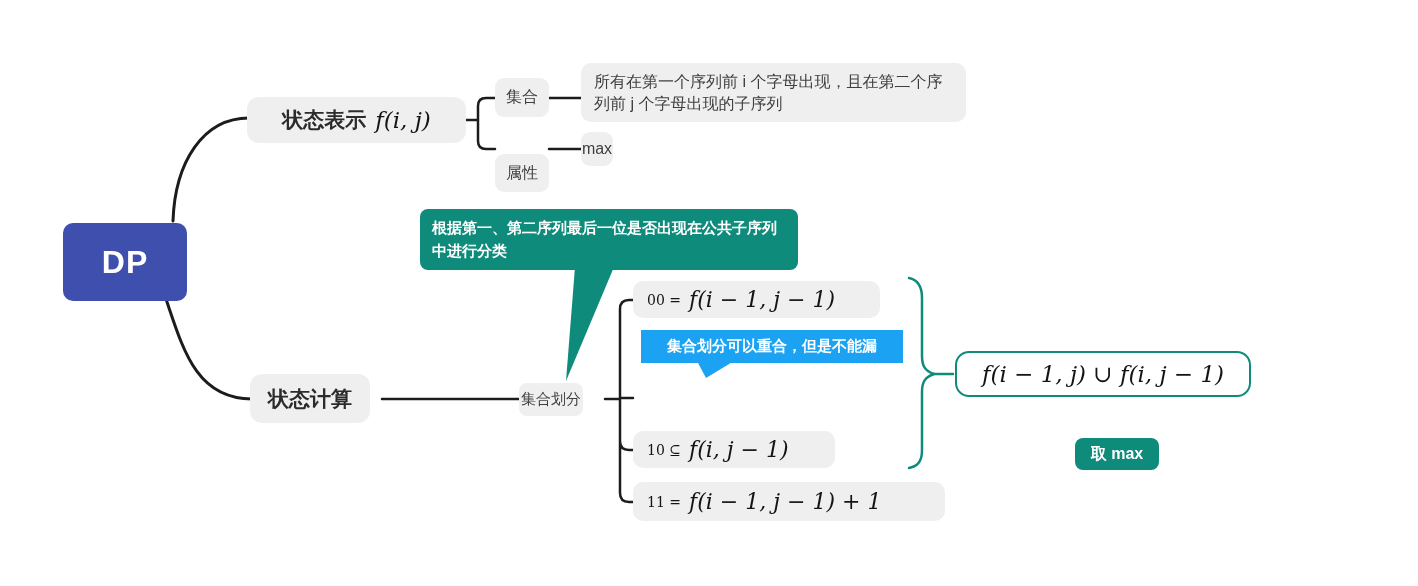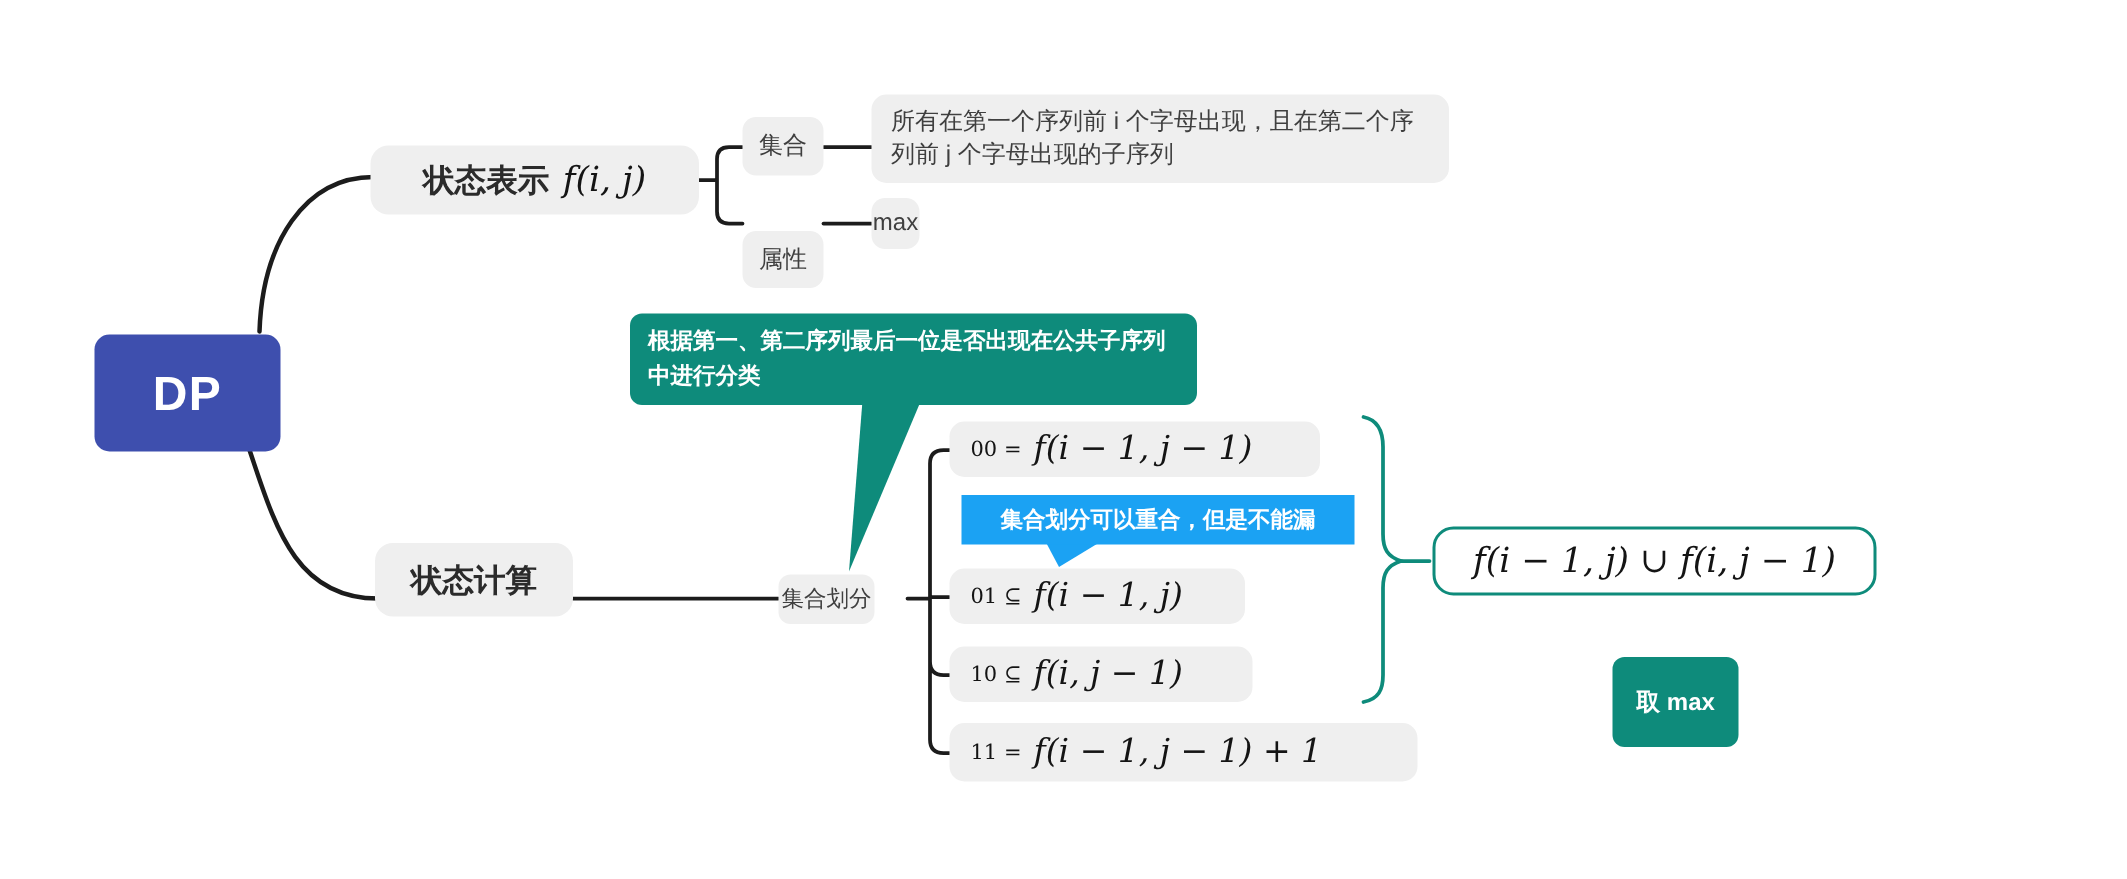--- a/index.html
+++ b/index.html
@@ -13,21 +13,21 @@
   .root-node{
     left:63px;top:223px;width:124px;height:78px;background:#3E4FAE;border-radius:10px;
     color:#ffffff;font-size:32px;font-weight:bold;display:flex;align-items:center;justify-content:center;
     letter-spacing:1px;
   }
   .topic{
     background:#EFEFEF;border-radius:12px;color:#2b2b2b;
     display:flex;align-items:center;justify-content:center;
   }
   .repr-node{left:247px;top:97px;width:219px;height:46px;gap:9px;}
-  .calc-node{left:250px;top:362px;width:132px;height:49px;}
+  .calc-node{left:250px;top:374px;width:120px;height:49px;}
   .zh-bold{font-weight:bold;font-size:21px;color:#2b2b2b;}
   .mi{font-family:"DejaVu Serif", serif;font-style:italic;color:#141414;}
   .mn{font-family:"DejaVu Serif", serif;font-style:normal;color:#141414;margin-right:8px;}
   .repr-node .mi{font-size:23px;}
 
   .small-node{
     background:#EFEFEF;border-radius:9px;color:#3f3f3f;font-size:16px;
     display:flex;align-items:center;justify-content:center;
   }
   .set-node{left:495px;top:78px;width:54px;height:39px;}
@@ -58,21 +58,21 @@
     left:641px;top:330px;width:262px;height:33px;background:#1BA2F3;border-radius:0;color:#ffffff;
     font-size:15px;font-weight:bold;display:flex;align-items:center;justify-content:center;
   }
   .union-node{
     left:955px;top:351px;width:296px;height:46px;background:#ffffff;
     border:2.5px solid #0E8B7B;border-radius:14px;
     display:flex;align-items:center;justify-content:center;
   }
   .union-node .mi{font-size:23px;}
   .takemax-node{
-    left:1075px;top:438px;width:84px;height:60px;background:#0E8B7B;border-radius:8px;
+    left:1075px;top:438px;width:84px;height:32px;background:#0E8B7B;border-radius:8px;
     color:#ffffff;font-size:16px;font-weight:bold;display:flex;align-items:center;justify-content:center;
   }
 </style>
 </head>
 <body>
 
 <div class="canvas">
 
   <svg class="links" width="1418" height="586" viewBox="0 0 1418 586">
 
@@ -112,24 +112,20 @@
   <div class="node topic calc-node">
     <span class="zh-bold">状态计算</span>
   </div>
 
   <div class="node small-node partition-node">集合划分</div>
 
   <div class="node leaf case0">
     <span class="mn">00 =</span>
     <span class="mi">f(i − 1, j − 1)</span>
   </div>
-  <div class="node leaf case1">
-    <span class="mn">01 ⊆</span>
-    <span class="mi">f(i − 1, j)</span>
-  </div>
   <div class="node leaf case2">
     <span class="mn">10 ⊆</span>
     <span class="mi">f(i, j − 1)</span>
   </div>
   <div class="node leaf case3">
     <span class="mn">11 =</span>
     <span class="mi">f(i − 1, j − 1) + 1</span>
   </div>
 
   <div class="node callout-blue">集合划分可以重合，但是不能漏</div>

